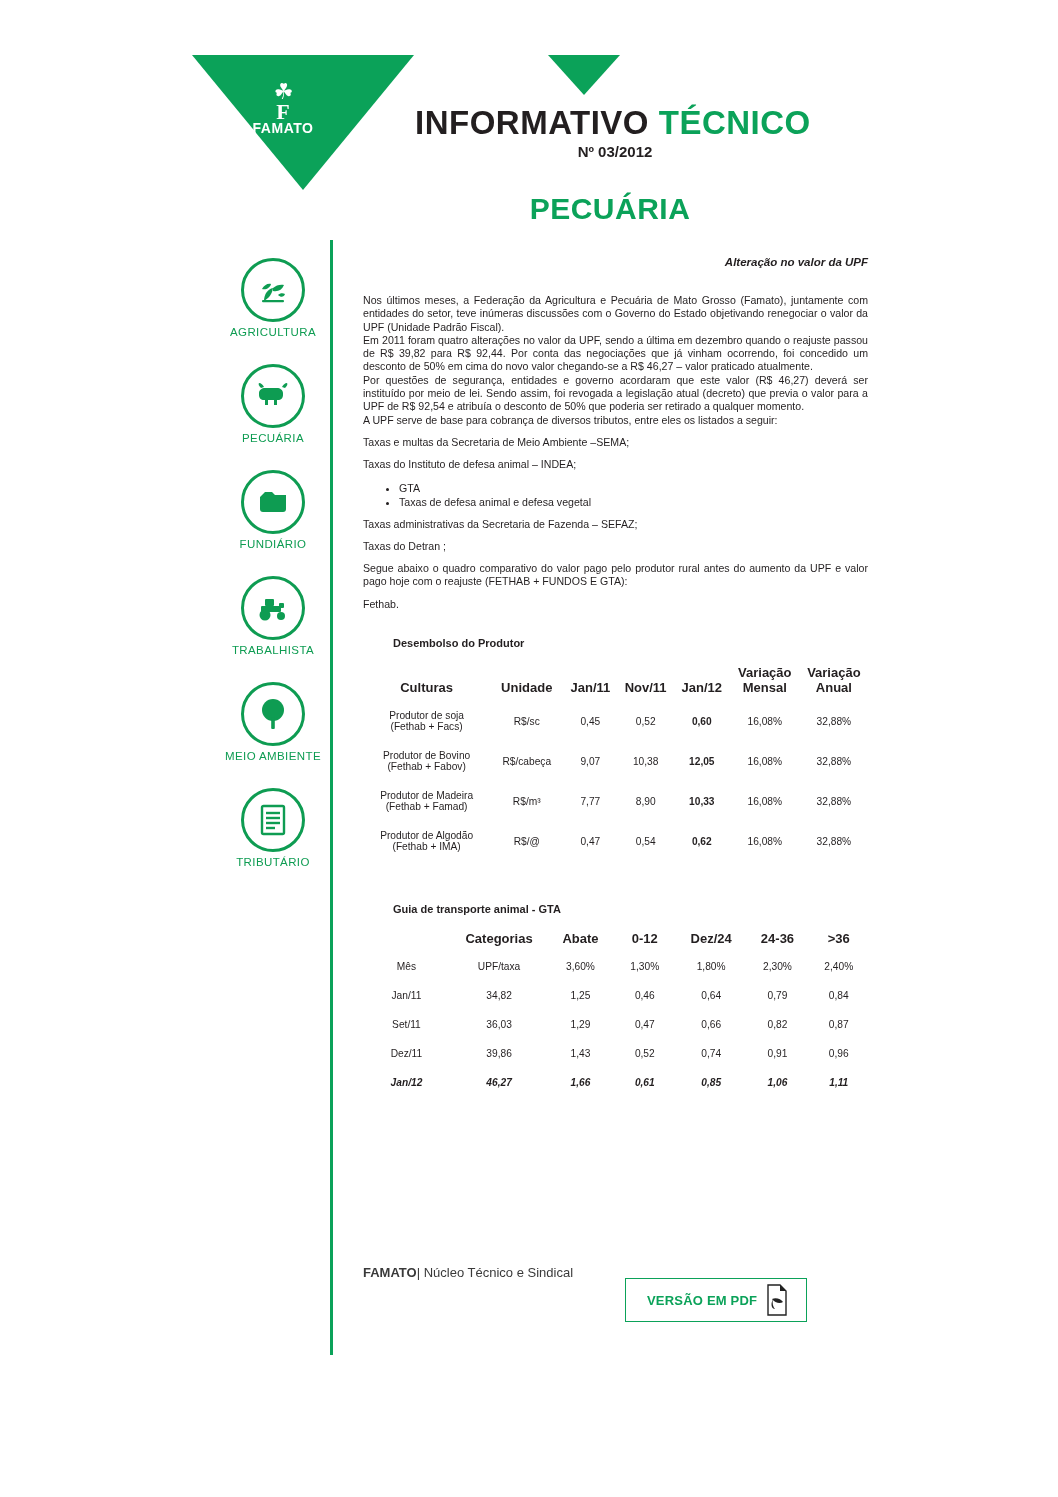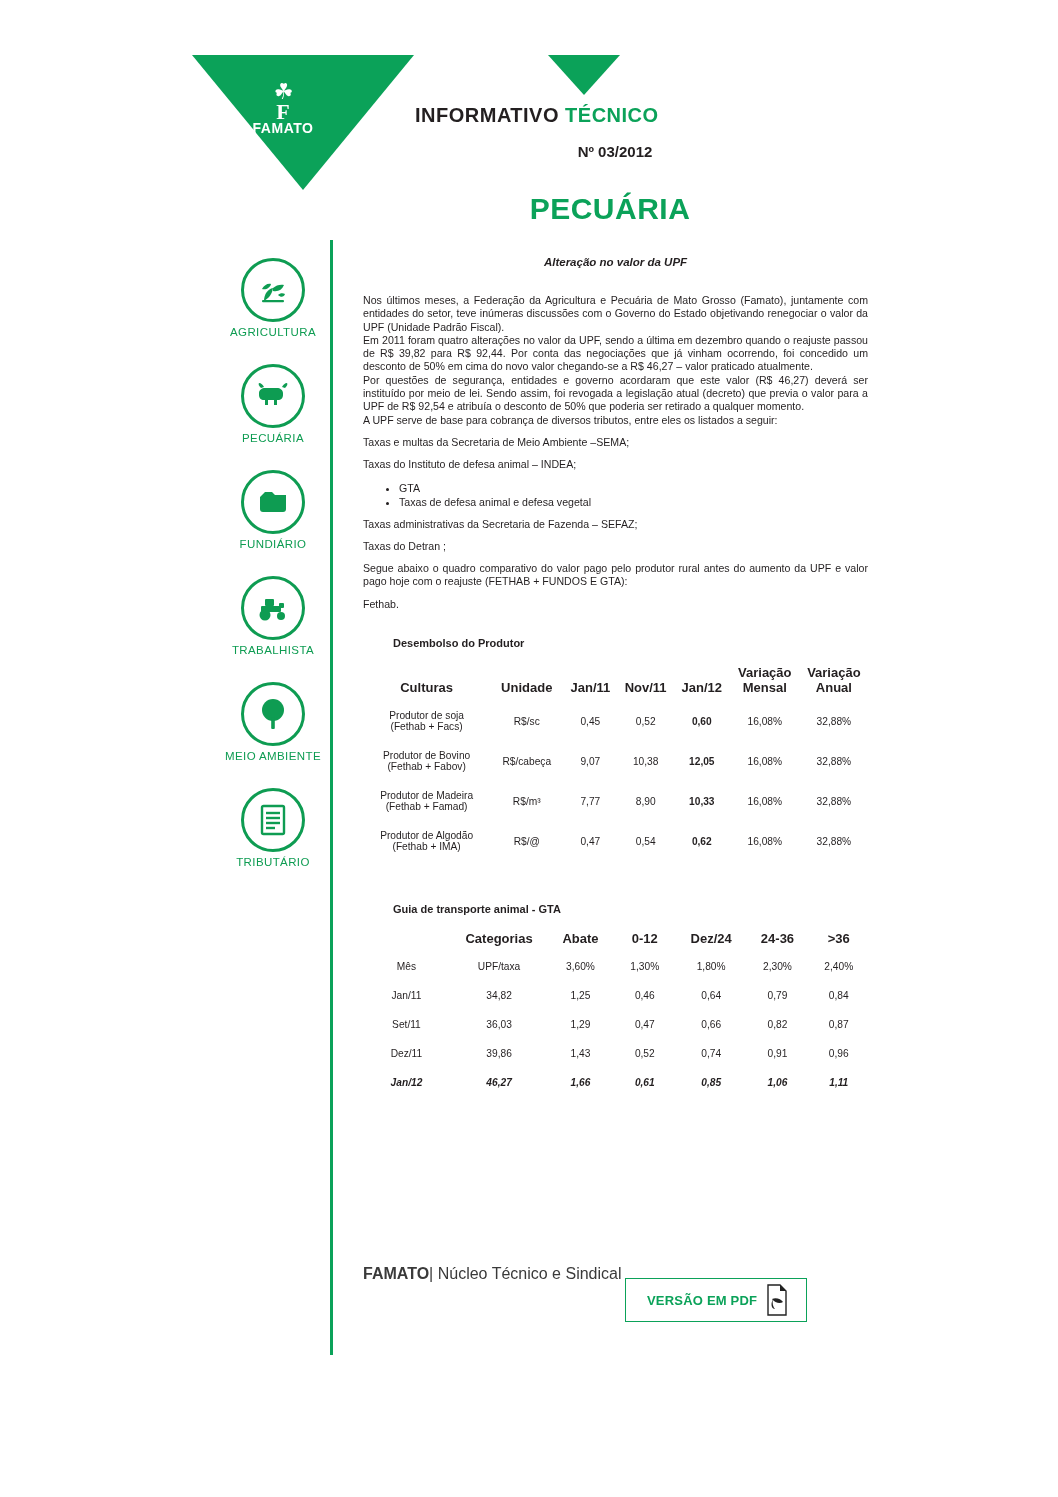--- a/index.html
+++ b/index.html
@@ -66,21 +66,21 @@
     width: 72px;
     height: 40px;
     background: #0ba259;
     clip-path: polygon(0 0, 100% 0, 50% 100%);
   }
   .info-title {
     position: absolute;
     left: 415px;
     top: 104px;
     width: 400px;
-    font-size: 20px;
+    font-size: 33px;
     font-weight: bold;
     letter-spacing: 0.5px;
   }
   .info-title .dark { color: #231f20; }
   .info-title .green { color: #0ba259; }
   .info-number {
     position: absolute;
     left: 415px;
     top: 143px;
     width: 400px;
@@ -147,21 +147,21 @@
   .content {
     position: absolute;
     left: 363px;
     top: 250px;
     width: 505px;
   }
   .subtitle {
     font-size: 11.5px;
     font-weight: bold;
     font-style: italic;
-    text-align: center;
+    text-align: right;
     margin: 6px 0 26px 0;
   }
   p.body {
     font-size: 10.6px;
     line-height: 13.3px;
     text-align: justify;
     margin: 0 0 9px 0;
   }
   p.tight { margin-bottom: 0; }
   ul.bullets {
@@ -216,21 +216,21 @@
   .t2 th.g3, .t2 td.g3 { width: 62px; }
   .t2 th.g4, .t2 td.g4 { width: 66px; }
   .t2 th.g5, .t2 td.g5 { width: 62px; }
   .t2 th.g6, .t2 td.g6 { width: 56px; }
 
   
   .footer-note {
     position: absolute;
     left: 363px;
     top: 1265px;
-    font-size: 16px;
+    font-size: 13px;
     color: #3a3a3a;
   }
   .footer-note b { font-weight: bold; }
   .pdf-box {
     position: absolute;
     left: 625px;
     top: 1278px;
     width: 180px;
     height: 42px;
     border: 1px solid #0ba259;

